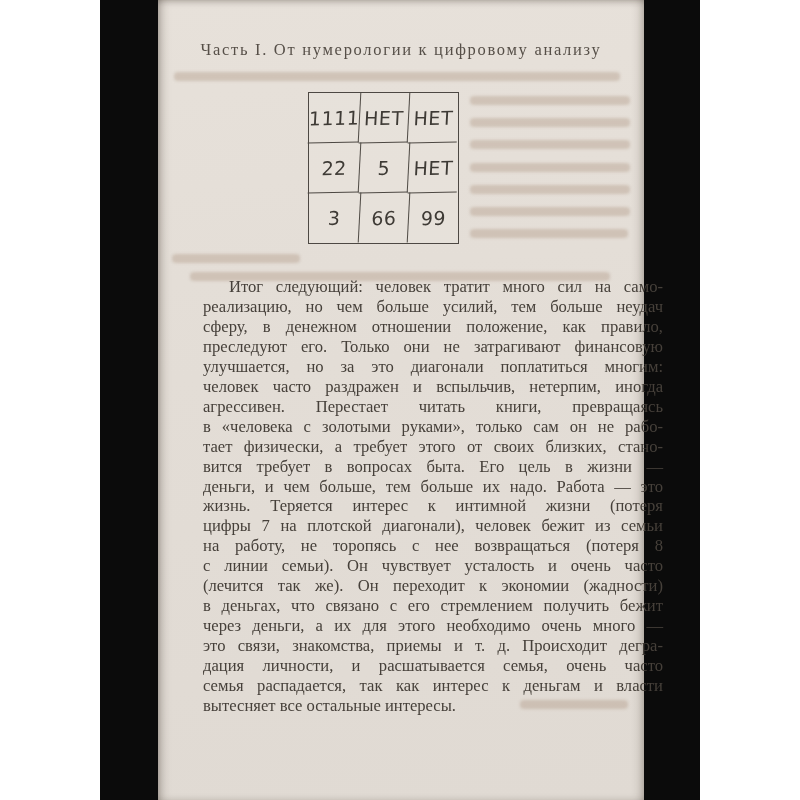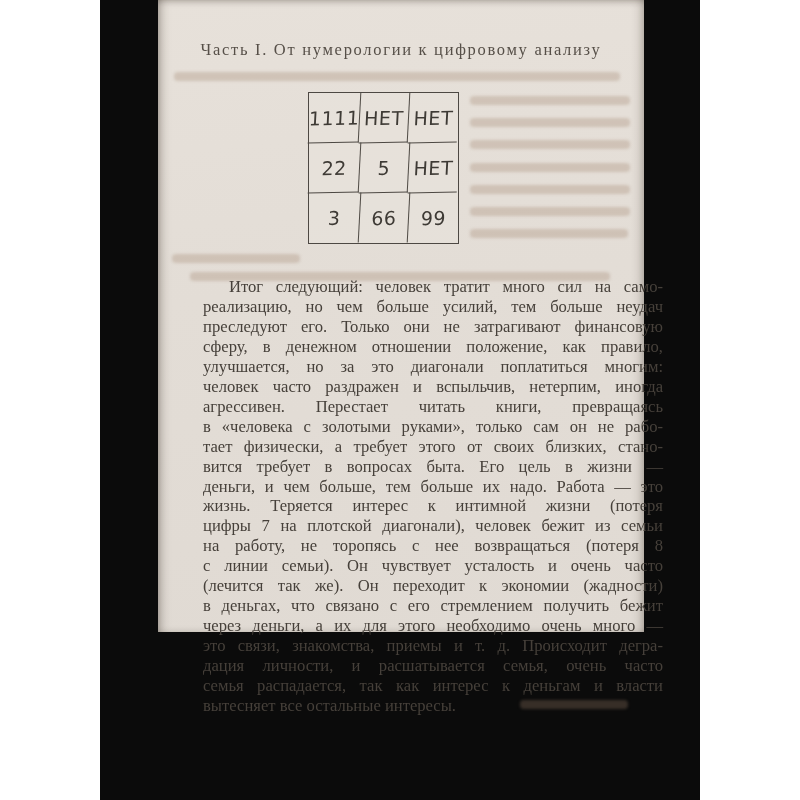--- a/index.html
+++ b/index.html
@@ -13,21 +13,21 @@
   
   .backdrop {
     position: absolute; left: 100px; top: 0;
     width: 600px; height: 800px;
     background: #0b0b0b;
   }
 
   
   .page {
     position: absolute; left: 158px; top: 0;
-    width: 486px; height: 632px;
+    width: 486px; height: 800px;
     background: linear-gradient(175deg, #e7e1da 0%, #e3ddd6 45%, #e0dad3 100%);
     box-shadow: inset 7px 0 12px -7px rgba(40,30,20,0.55),
                 inset -7px 0 12px -7px rgba(40,30,20,0.45),
                 inset 0 6px 10px -7px rgba(40,30,20,0.35);
   }
 
   .running-head {
     position: absolute; top: 40px; left: 0; width: 100%;
     text-align: center;
     font-size: 16.5px; letter-spacing: 1.7px;
@@ -114,22 +114,22 @@
       <div class="cell">5</div>
       <div class="cell">НЕТ</div>
       <div class="cell">3</div>
       <div class="cell">66</div>
       <div class="cell">99</div>
     </div>
 
     <div class="bodytext">
       <div class="line first">Итог следующий: человек тратит много сил на само-</div>
       <div class="line">реализацию, но чем больше усилий, тем больше неудач</div>
+      <div class="line">сферу, в денежном отношении положение, как правило,</div>
       <div class="line">преследуют его. Только они не затрагивают финансовую</div>
-      <div class="line">сферу, в денежном отношении положение, как правило,</div>
       <div class="line">улучшается, но за это диагонали поплатиться многим:</div>
       <div class="line">человек часто раздражен и вспыльчив, нетерпим, иногда</div>
       <div class="line">агрессивен. Перестает читать книги, превращаясь</div>
       <div class="line">в «человека с золотыми руками», только сам он не рабо-</div>
       <div class="line">тает физически, а требует этого от своих близких, стано-</div>
       <div class="line">вится требует в вопросах быта. Его цель в жизни —</div>
       <div class="line">деньги, и чем больше, тем больше их надо. Работа — это</div>
       <div class="line">жизнь. Теряется интерес к интимной жизни (потеря</div>
       <div class="line">цифры 7 на плотской диагонали), человек бежит из семьи</div>
       <div class="line">на работу, не торопясь с нее возвращаться (потеря 8</div>

